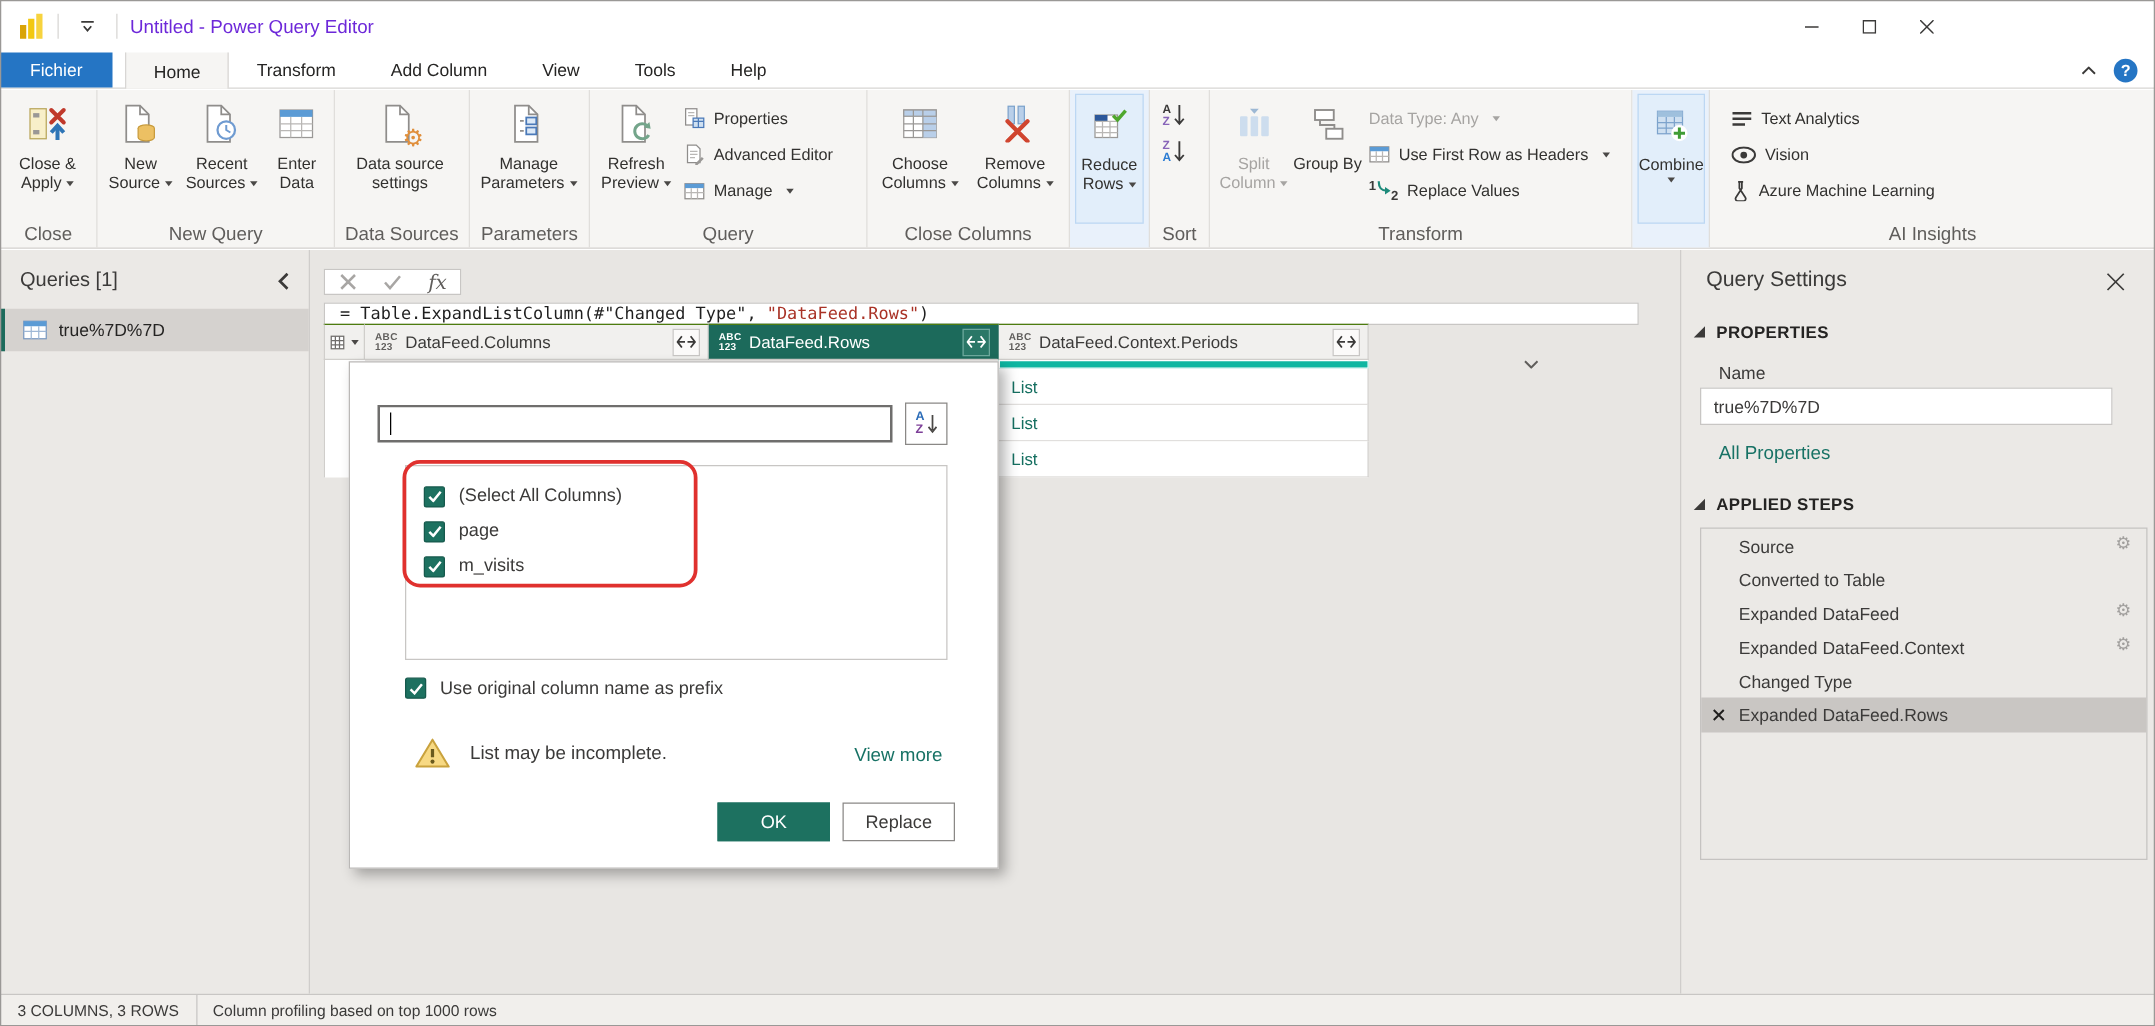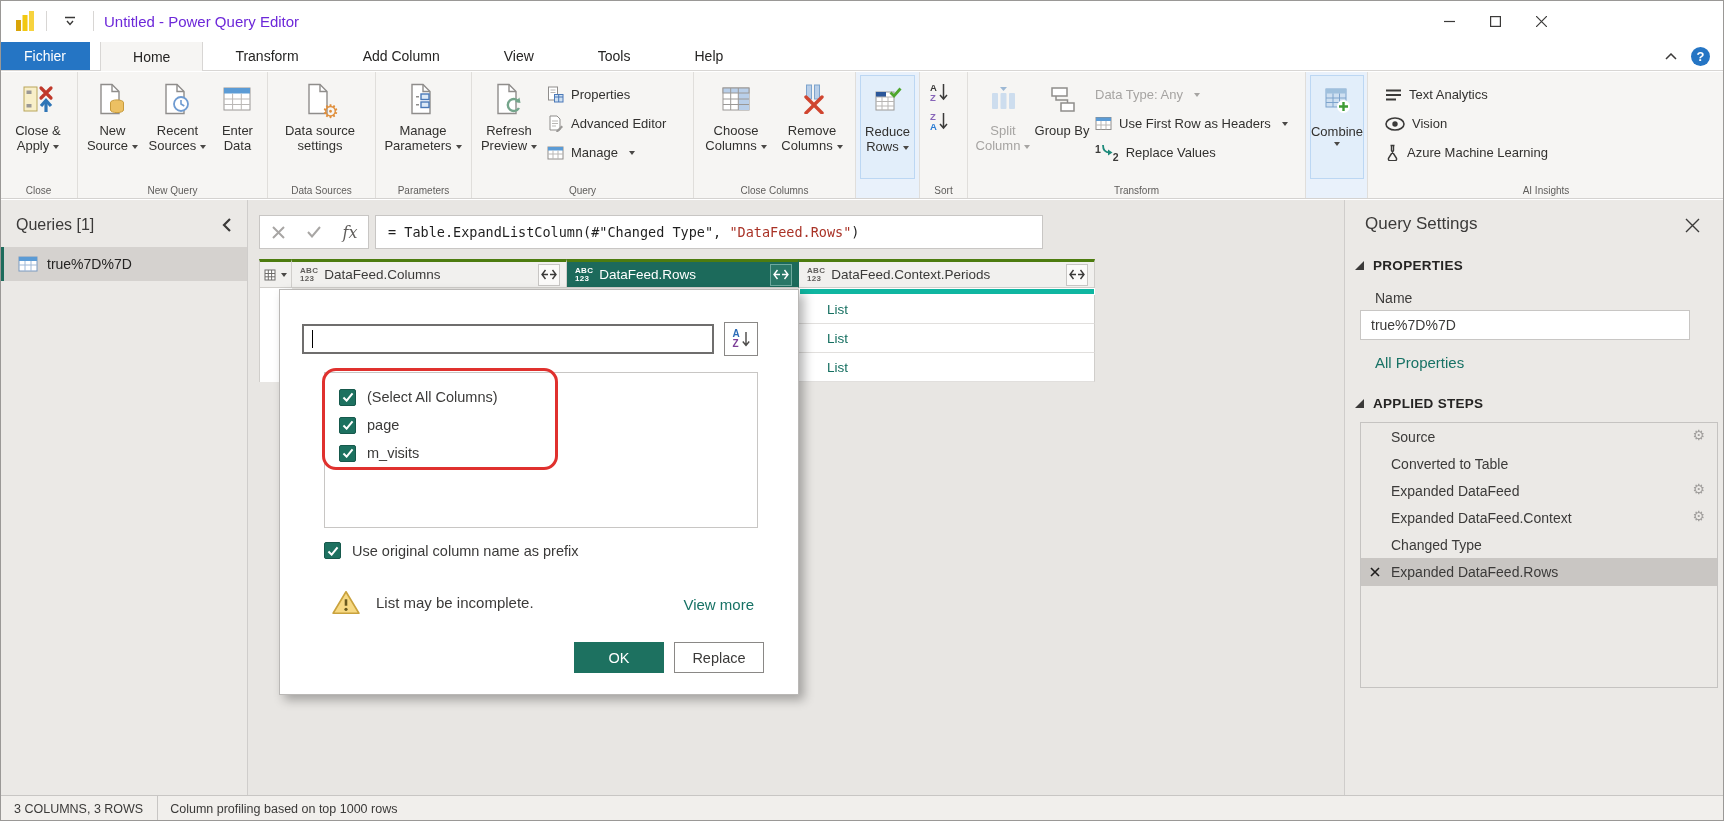--- a/index.html
+++ b/index.html
@@ -10,31 +10,31 @@
   
   .titlebar { position:absolute; top:0; left:0; right:0; height:42px; background:#fff; display:flex; align-items:center; }
   .tb-sep { width:1px; height:20px; background:#d8d6d4; margin:0 10px; }
   .tb-title { font-size:15px; color:#6d28d9; }
   .tb-controls { position:absolute; right:160px; top:0; display:flex; }
   .wbtn { width:46px; height:42px; display:flex; align-items:center; justify-content:center; }
   .qat-btn { width:26px; height:26px; display:flex; align-items:center; justify-content:center; }
 
   
   .tabrow { position:absolute; top:42px; left:0; right:0; height:29px; background:#fff; border-bottom:1px solid #d8d6d4; display:flex; align-items:stretch; }
-  .tab { font-size:14px; color:#252423; display:flex; align-items:center; padding:0 32px; }
+  .tab { font-size:14px; color:#252423; display:flex; align-items:center; padding:0 22px; }
   .tab-file { background:#2575c4; color:#fff; padding:0 24px; }
   .tab-active { background:#f6f5f3; border-left:1px solid #d8d6d4; border-right:1px solid #d8d6d4; margin-bottom:-1px; }
   .tabrow-right { position:absolute; right:14px; top:0; height:29px; display:flex; align-items:center; gap:14px; }
   .help-circle { width:19px; height:19px; border-radius:50%; background:#2575c4; color:#fff; font-size:13px; font-weight:bold; display:flex; align-items:center; justify-content:center; }
 
   
   .ribbon { position:absolute; top:72px; left:0; right:0; height:127px; background:#f6f5f3; border-bottom:1px solid #d4d2d0; display:flex; }
   .rgroup { position:relative; border-right:1px solid #e0dedb; padding:3px 4px 16px 4px; display:flex; align-items:flex-start; }
   .rgroup.hl { background:#e9f1fb; }
-  .glabel { position:absolute; bottom:2px; left:0; right:0; text-align:center; font-size:10px; color:#5f5d5b; white-space:nowrap; }
+  .glabel { position:absolute; bottom:2px; left:0; right:0; text-align:center; font-size:15px; color:#5f5d5b; white-space:nowrap; }
   .rbtn { display:flex; flex-direction:column; align-items:center; padding-top:5px; height:104px; }
   .rbtn .icw { height:38px; display:flex; align-items:center; justify-content:center; position:relative; }
   .rbtn .lbl { font-size:13px; line-height:15px; text-align:center; color:#32312f; margin-top:5px; }
   .rbtn.hl { border:1px solid #bcd7f3; background:#e2eefa; }
   .caret { display:inline-block; width:0; height:0; border-left:3.5px solid transparent; border-right:3.5px solid transparent; border-top:4px solid #4a4846; margin-left:4px; vertical-align:middle; }
   .caret-below { display:block; margin:3px auto 0; }
   .scol { display:flex; flex-direction:column; justify-content:flex-start; gap:4px; padding-top:7px; }
   .sbtn { display:flex; align-items:center; gap:7px; height:25px; font-size:13px; color:#32312f; padding:0 5px; white-space:nowrap; }
   .disabled, .disabled .lbl, .disabled.sbtn { color:#a6a4a2 !important; }
   .disabled .caret { border-top-color:#a6a4a2; }
@@ -49,40 +49,40 @@
   .main { position:absolute; top:200px; left:0; right:0; bottom:26px; background:#e8e6e3; }
   .queries-pane { position:absolute; left:0; top:0; bottom:0; width:248px; background:#ebe9e6; border-right:1px solid #cfcdcb; }
   .qp-header { display:flex; align-items:center; justify-content:space-between; padding:16px 16px 10px 16px; }
   .qp-title { font-size:16px; color:#3b3a39; }
   .q-item { position:absolute; top:47px; left:0; right:0; height:34px; background:#d5d2cf; display:flex; align-items:center; gap:9px; padding-left:14px; border-left:4px solid #1d6b5c; }
   .q-item .qlabel { font-size:14px; color:#252423; }
 
   .canvas { position:absolute; left:249px; right:380px; top:0; bottom:0; background:#e8e6e3; }
 
   
-  .fbar { position:absolute; left:10px; top:15px; width:784px; height:34px; display:flex; gap:6px; }
+  .fbar { position:absolute; left:10px; top:15px; width:1052px; height:34px; display:flex; gap:6px;flex-direction:column; }
   .fbtns { width:110px; background:#fff; border:1px solid #c8c6c4; display:flex; align-items:center; justify-content:space-around; }
   .fbx { color:#a8a6a4; font-size:15px; display:flex; align-items:center; justify-content:center; width:30px; height:100%; }
   .fx-glyph { font-family:"DejaVu Serif", serif; font-style:italic; font-size:16px; color:#605e5c; }
   .fcode { flex:1; background:#fff; border:1px solid #c8c6c4; display:flex; align-items:center; padding:0 28px 0 12px; font-family:"DejaVu Sans Mono", monospace; font-size:13.5px; color:#1f1f1f; position:relative; white-space:pre; }
   .fcode .str { color:#a93226; }
   .fchev { position:absolute; right:10px; top:13px; }
 
   
-  .ghead { position:absolute; top:59px; height:29px; background:#f1f0ee; border-top:3px solid #4d7c0f; display:flex; align-items:center; }
+  .ghead { position:absolute; top:59px; height:29px; background:#f1f0ee; border-top:1px solid #4d7c0f; display:flex; align-items:center; }
   .gcell-sel { left:10px; width:33px; justify-content:center; border-left:1px solid #d0cecb; border-right:1px solid #d0cecb; border-bottom:1px solid #d0cecb; display:flex; gap:2px; align-items:center; }
   .gcol { padding:0 6px 0 8px; border-right:1px solid #d0cecb; border-bottom:1px solid #d0cecb; display:flex; align-items:center; gap:6px; }
   .badge { display:flex; flex-direction:column; font-size:8px; font-weight:bold; line-height:8px; color:#605e5c; letter-spacing:.3px; }
   .gname { font-size:13.5px; font-weight:normal; color:#3b3a39; flex:1; white-space:nowrap; overflow:hidden; }
   .xbtn { width:22px; height:22px; border:1px solid #c8c6c4; background:#fbfaf9; display:flex; align-items:center; justify-content:center; color:#3b3a39; }
   .gcol.selected { background:#1c6a5b; border-right-color:#1c6a5b; }
   .gcol.selected .badge, .gcol.selected .gname { color:#fff; }
   .gcol.selected .xbtn { background:#2a7767; border-color:#6ea99d; color:#fff; }
   .qbar { position:absolute; top:88px; height:7px; background:#0fb6a1; border:1px solid #fff; }
-  .grow { position:absolute; height:29px; background:#fff; border-bottom:1px solid #e1dfdd; border-right:1px solid #d0cecb; display:flex; align-items:center; padding-left:28px; font-size:13.5px; color:#156f60; }
+  .grow { position:absolute; height:29px; background:#fff; border-bottom:1px solid #e1dfdd; border-right:1px solid #d0cecb; display:flex; align-items:center; padding-left:10px; font-size:13.5px; color:#156f60; }
   .sel-strip { position:absolute; left:10px; top:88px; width:33px; height:94px; background:#fff; border-left:1px solid #d0cecb; }
 
   
   .dialog { position:absolute; left:30px; top:89px; width:520px; height:406px; background:#fff; border:1px solid #bab8b6; box-shadow:5px 5px 10px rgba(0,0,0,.3); z-index:5; }
   .dlg-search { position:absolute; left:22px; top:34px; width:412px; height:30px; border:2px solid #6f6e6d; background:#fff; }
   .dlg-search input { width:100%; height:100%; border:none; outline:none; padding:0 8px; font-size:14px; font-family:"Liberation Sans",sans-serif; }
   .text-caret { position:absolute; left:8px; top:4px; width:1px; height:18px; background:#000; }
   .dlg-az { position:absolute; left:444px; top:32px; width:34px; height:34px; border:1px solid #8a8886; background:#fff; display:flex; align-items:center; justify-content:center; gap:2px; }
   .az-letters { display:flex; flex-direction:column; font-size:10px; font-weight:bold; line-height:10px; }
   .dlg-list { position:absolute; left:44px; top:82px; width:434px; height:156px; border:1px solid #c8c6c4; padding:10px 0 0 14px; }

